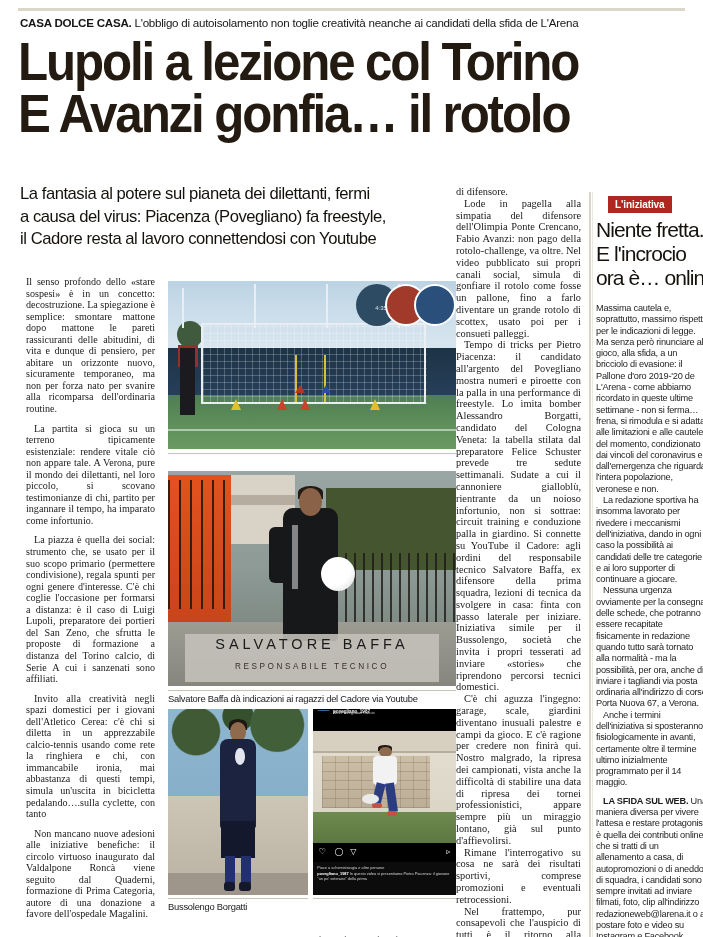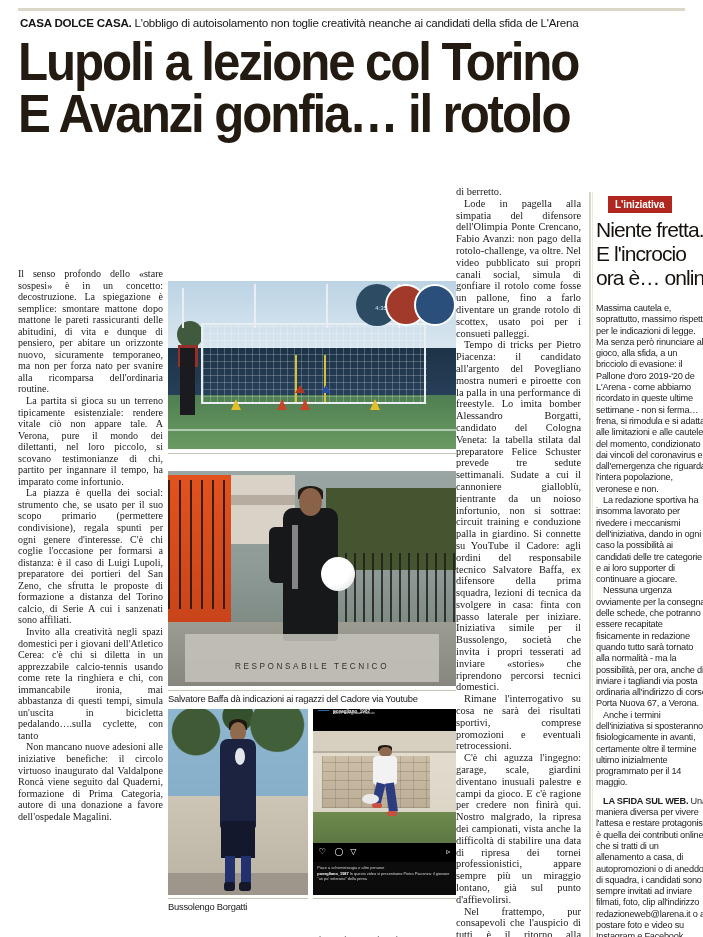--- a/index.html
+++ b/index.html
@@ -63,21 +63,21 @@
   
   .body-text{
     font-family:"Liberation Serif", serif;
     font-size:10.1px;
     line-height:11.55px;
     text-align:justify;
     color:#1a1a1a;
     hyphens:auto;
     -webkit-hyphens:auto;
   }
-  .body-text p{margin:0;text-indent:8px;}
+  .body-text p{margin:8px;text-indent:8px;}
   .body-text p.first{text-indent:0;}
 
   .body-text-3{
     font-family:"Liberation Serif", serif;
     font-size:10.4px;
     line-height:11.8px;
     text-align:justify;
     color:#1a1a1a;
     hyphens:auto;-webkit-hyphens:auto;
   }
@@ -222,20 +222,25 @@
   <div class="top-rule"></div>
   <div class="kicker">
     <span class="lead">CASA DOLCE CASA.</span><span class="rest"> L'obbligo di autoisolamento non toglie creatività neanche ai candidati della sfida de L'Arena</span>
   </div>
 
   <div class="headline">
     <div>Lupoli a lezione col Torino</div>
     <div>E Avanzi gonfia… il rotolo</div>
   </div>
 
+  <div class="standfirst">
+    <div>La fantasia al potere sul pianeta dei dilettanti, fermi</div>
+    <div>a causa del virus: Piacenza (Povegliano) fa freestyle,</div>
+    <div>il Cadore resta al lavoro connettendosi con Youtube</div>
+  </div>
 
   <div class="col col-1">
     <div class="body-text">
       <p class="first">Il senso profondo dello «stare sospesi» è in un concetto: decostruzione. La spiegazione è semplice: smontare mattone dopo mattone le pareti rassicuranti delle abitudini, di vita e dunque di pensiero, per abitare un orizzonte nuovo, sicuramente temporaneo, ma non per forza nato per svanire alla ricomparsa dell'ordinaria routine.</p>
       <p>La partita si gioca su un terreno tipicamente esistenziale: rendere vitale ciò non appare tale. A Verona, pure il mondo dei dilettanti, nel loro piccolo, si scovano testimonianze di chi, partito per ingannare il tempo, ha imparato come infortunio.</p>
       <p>La piazza è quella dei social: strumento che, se usato per il suo scopo primario (permettere condivisione), regala spunti per ogni genere d'interesse. C'è chi coglie l'occasione per formarsi a distanza: è il caso di Luigi Lupoli, preparatore dei portieri del San Zeno, che sfrutta le proposte di formazione a distanza del Torino calcio, di Serie A cui i sanzenati sono affiliati.</p>
       <p>Invito alla creatività negli spazi domestici per i giovani dell'Atletico Cerea: c'è chi si diletta in un apprezzabile calcio-tennis usando come rete la ringhiera e chi, con immancabile ironia, mai abbastanza di questi tempi, simula un'uscita in bicicletta pedalando….sulla cyclette, con tanto</p>
       <p>Non mancano nuove adesioni alle iniziative benefiche: il circolo virtuoso inaugurato dal Valdalpone Roncà viene seguito dal Quaderni, formazione di Prima Categoria, autore di una donazione a favore dell'ospedale Magalini.</p>
     </div>
   </div>
@@ -282,20 +287,21 @@
     <div class="p2-fenceL"></div>
     <div class="p2-fenceR"></div>
     <div class="p2-ground"></div>
     <div class="p2-man-arm"></div>
     <div class="p2-man-body"></div>
     <div class="p2-stripe"></div>
     <div class="p2-man-hair"></div>
     <div class="p2-man-head"></div>
     <div class="p2-ball"></div>
     <div class="p2-panel"></div>
+    <div class="p2-name">SALVATORE BAFFA</div>
     <div class="p2-role">RESPONSABILE TECNICO</div>
   </div>
   <div class="cap-rule" style="left:168px;top:690px;width:288px;"></div>
   <div class="cap" style="left:168px;top:693px;">Salvatore Baffa dà indicazioni ai ragazzi del Cadore via Youtube</div>
 
   <div class="photo" id="photo3">
     <div class="p3-sky"></div>
     <div class="p3-tree"></div>
     <div class="p3-wall"></div>
     <div class="p3-ground"></div>
@@ -340,25 +346,25 @@
     <div class="ig-caption">
       <div>Piace a schemistrasgia e altre persone</div>
       <div><b>povegliano_1987</b><span> In questo video vi presentiamo Pietro Piacenza: il giovane "un po' veterano" della prima</span></div>
     </div>
   </div>
   <div class="cap-rule" style="left:313px;top:898px;width:143px;"></div>
   <div class="cap" style="left:313px;top:934px;">Pietro Piacenza in azione</div>
 
   <div class="col col-3">
     <div class="body-text-3">
-      <p class="first">di berretto.</p>
+      <p class="first">di difensore.</p>
       <p>Lode in pagella alla simpatia del difensore dell'Olimpia Ponte Crencano, Fabio Avanzi: non pago della rotolo-challenge, va oltre. Nel video pubblicato sui propri canali social, simula di gonfiare il rotolo come fosse un pallone, fino a farlo diventare un grande rotolo di scottex, usato poi per i consueti palleggi.</p>
       <p>Tempo di tricks per Pietro Piacenza: il candidato all'argento del Povegliano mostra numeri e piroette con la palla in una performance di freestyle. Lo imita bomber Alessandro Borgatti, candidato del Cologna Veneta: la tabella stilata dal preparatore Felice Schuster prevede tre sedute settimanali. Sudate a cui il cannoniere gialloblù, rientrante da un noioso infortunio, non si sottrae: circuit training e conduzione palla in giardino. Si connette su YouTube il Cadore: agli ordini del responsabile tecnico Salvatore Baffa, ex difensore della prima squadra, lezioni di tecnica da svolgere in casa: finta con passo laterale per iniziare. Iniziativa simile per il Bussolengo, società che invita i propri tesserati ad inviare «stories» che riprendono percorsi tecnici domestici.</p>
+      <p>C'è chi aguzza l'ingegno: garage, scale, giardini diventano inusuali palestre e campi da gioco. E c'è ragione per credere non finirà qui. Nostro malgrado, la ripresa dei campionati, vista anche la difficoltà di stabilire una data di ripresa dei tornei professionistici, appare sempre più un miraggio lontano, già sul punto d'affievolirsi.</p>
       <p>Rimane l'interrogativo su cosa ne sarà dei risultati sportivi, comprese promozioni e eventuali retrocessioni.</p>
-      <p>C'è chi aguzza l'ingegno: garage, scale, giardini diventano inusuali palestre e campi da gioco. E c'è ragione per credere non finirà qui. Nostro malgrado, la ripresa dei campionati, vista anche la difficoltà di stabilire una data di ripresa dei tornei professionistici, appare sempre più un miraggio lontano, già sul punto d'affievolirsi.</p>
       <p><span>Nel frattempo, pur consapevoli che l'auspicio di tutti è il ritorno alla normalità, il popolo dei dilettanti costruisce altre vie per tener accesa la passione. Non sarà stato uno sforzo vano se la fiammella resisterà ai chiari di luna che si prospettano per la stagione ventura.</span> </p>
     </div>
   </div>
 
   <div class="side-rule-l"></div>
   <div class="side-rule-l2"></div>
   <div class="side-label">L'iniziativa</div>
   <div class="side-head">
     <div>Niente fretta.</div>
     <div>E l'incrocio</div>

